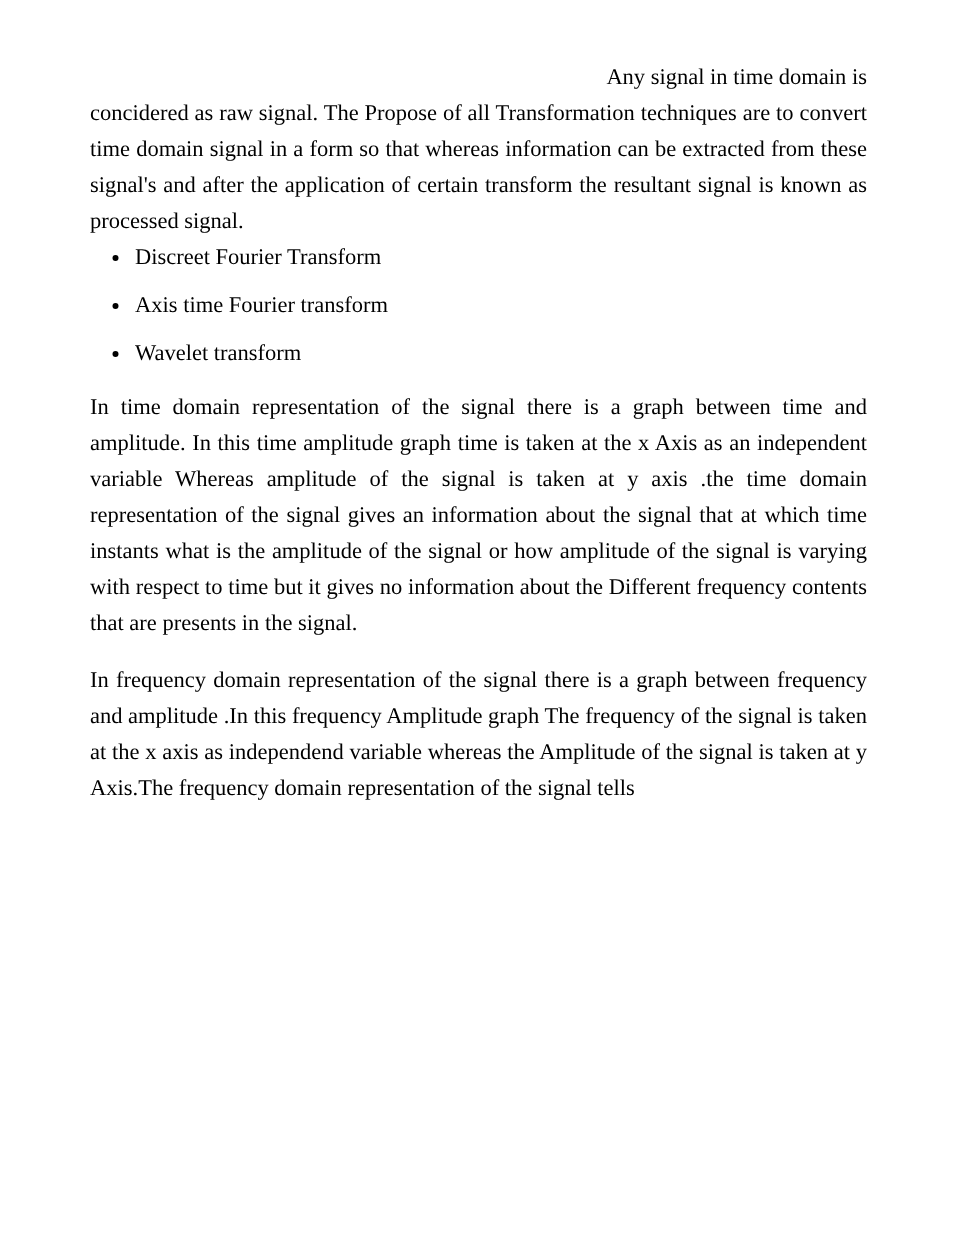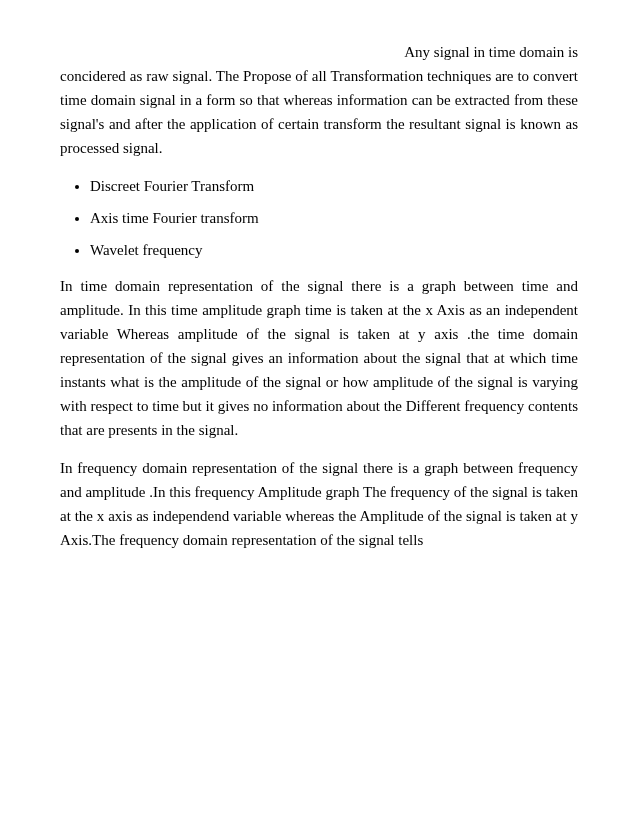--- a/index.html
+++ b/index.html
@@ -48,21 +48,20 @@
     }
 
     .bold-underline {
       font-weight: bold;
       text-decoration: underline;
     }
 
     .intro-paragraph {
       text-align: justify;
       line-height: 1.6;
-      margin-bottom: 14px;
     }
 
     .intro-first-line {
       display: block;
       text-align: right;
     }
   </style>
 </head>
 <body>
 
@@ -74,21 +73,21 @@
 
 
   <ul class="bullet-list">
     <li class="list-item">
       <span>Discreet Fourier Transform</span>
     </li>
     <li class="list-item">
       <span>Axis time Fourier transform</span>
     </li>
     <li class="list-item">
-      <span>Wavelet frequency</span>
+      <span>Wavelet transform</span>
     </li>
   </ul>
 
 
   <div class="paragraph">
     <span>In time domain representation of the signal there is a graph between time and amplitude. In this time amplitude graph time is taken at the x Axis as an independent variable Whereas amplitude of the signal is taken at y axis  .the time domain representation of the signal gives an information about the signal that at which time instants what is the amplitude of the signal or how amplitude of the signal is varying with respect to time but it gives no information about the Different frequency contents that are presents in the signal.</span>
   </div>
 
   <div class="paragraph">
     <span>In frequency domain representation of the signal there is a graph between frequency and amplitude .In this frequency Amplitude graph The frequency of the signal is taken at the x axis as independend variable whereas the Amplitude of the signal is taken at y Axis.The frequency domain representation of the signal tells</span>

